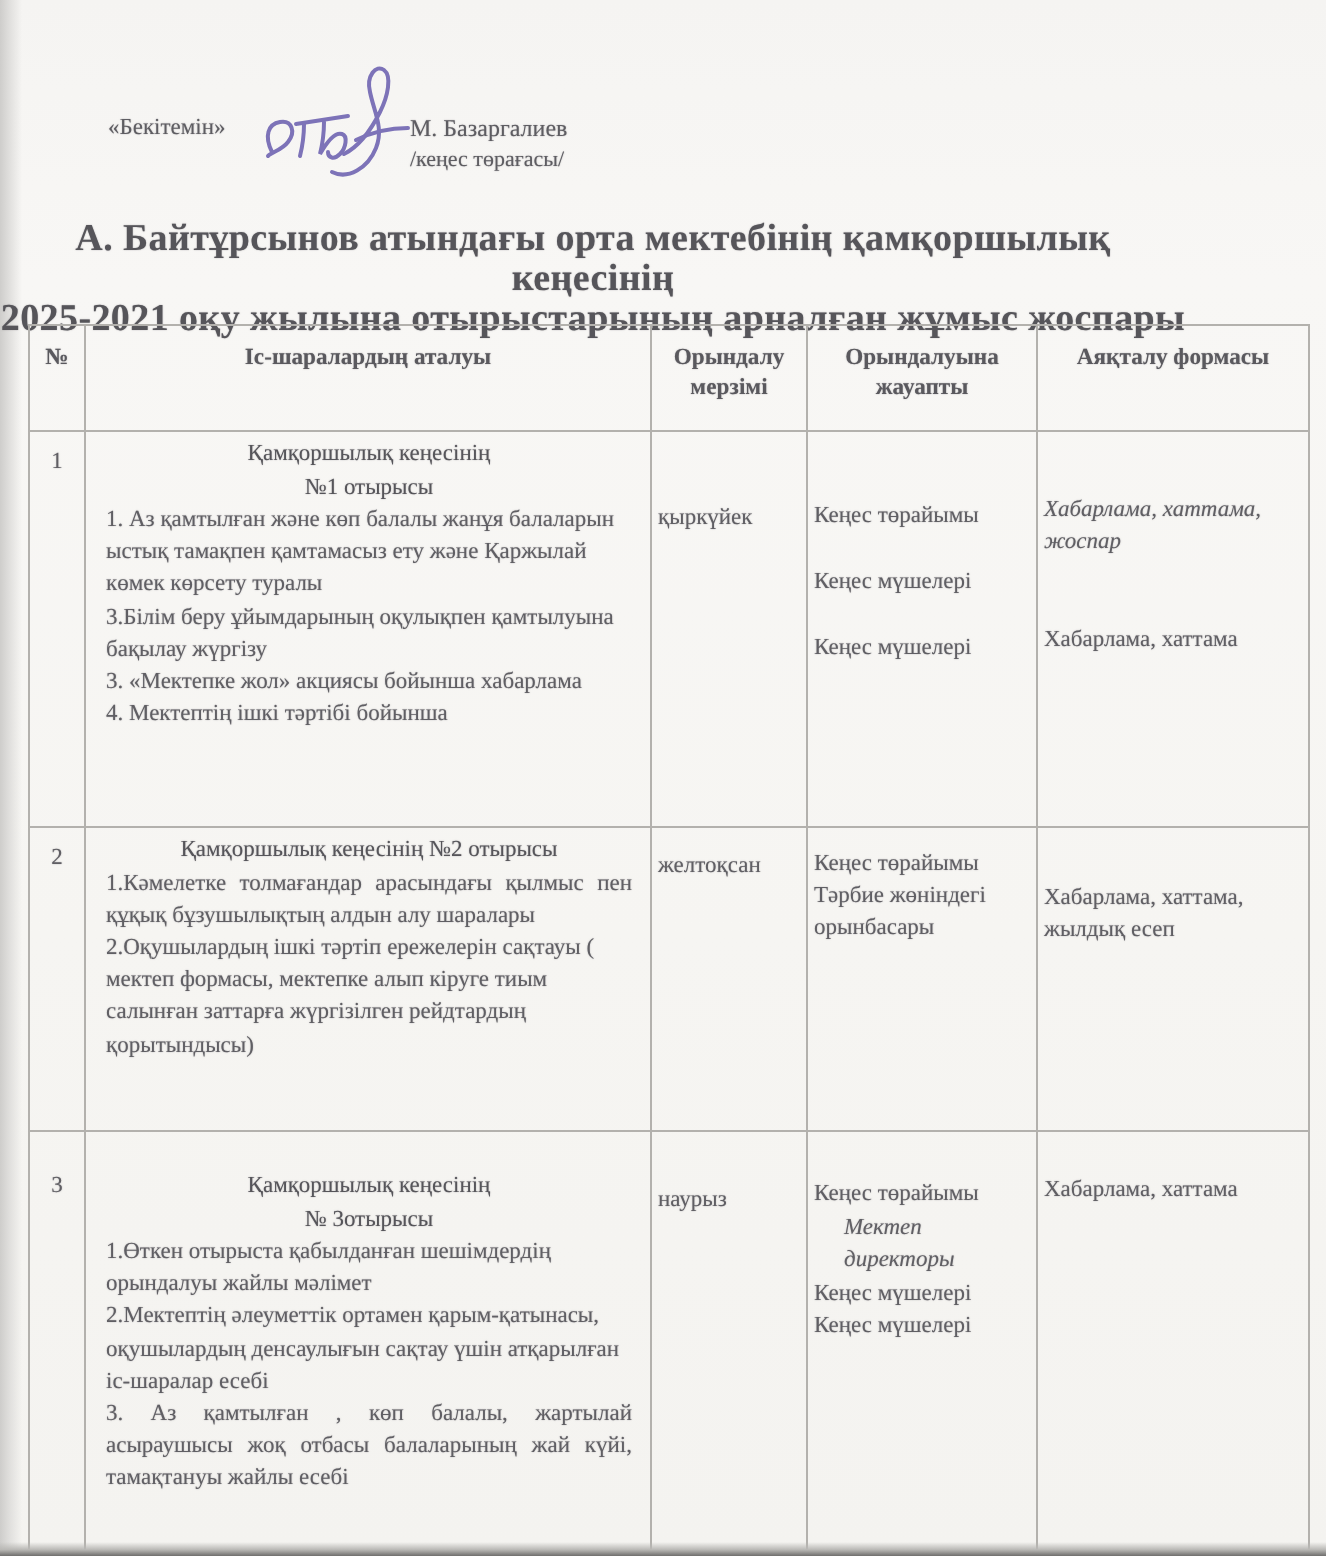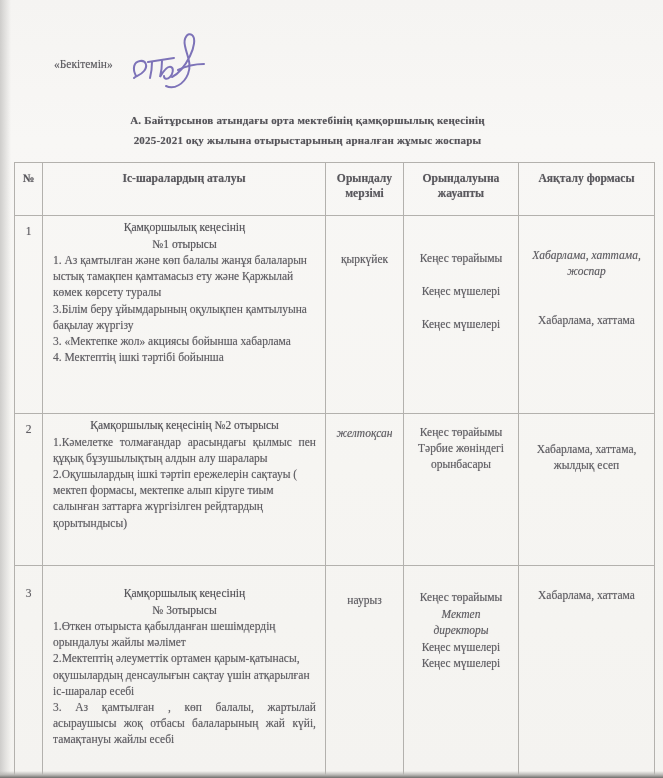--- a/index.html
+++ b/index.html
@@ -25,23 +25,22 @@
   }
   
   .approve{position:absolute;left:0;top:12px;width:663px;height:100px;font-size:11.5px;}
   .approve-label{position:absolute;left:54px;top:46px;}
   .approver{position:absolute;left:205px;top:44px;line-height:16px;font-size:12px;}
   .approver .role{font-size:11px;}
   .sig{position:absolute;left:122px;top:12px;width:100px;height:74px;}
   
   .title{
     position:absolute;left:0;top:110px;width:593px;text-align:center;
-    font-weight:bold;font-size:11px;line-height:20px;color:#56555a;
+    font-weight:bold;font-size:19px;line-height:20px;color:#56555a;
     letter-spacing:.2px;
-    padding-left:11px;
   }
   
   .tbl-wrap{position:absolute;left:14px;top:162px;width:640px;}
   table{border-collapse:collapse;table-layout:fixed;width:640px;font-size:11.5px;}
   col.c-num{width:28px;}
   col.c-name{width:283px;}
   col.c-term{width:78px;}
   col.c-resp{width:115px;}
   col.c-form{width:136px;}
   td,th{
@@ -53,27 +52,27 @@
   tr.r1{height:198px;}
   tr.r2{height:152px;}
   tr.r3{height:245px;}
   td.num{text-align:center;padding-top:9px;}
   tr.r3 td.num{padding-top:21px;}
   td.name{padding:3px 9px 2px 10px;line-height:16.2px;}
   .cell-title{font-weight:normal;text-align:center;color:#56555a;line-height:16.5px;}
   tr.r3 .cell-title-block{margin-top:16px;}
   .item{margin:0;}
   .just{text-align:justify;}
-  td.term,td.resp,td.form{text-align:center;line-height:16px;padding:0 3px;}
+  td.term,td.resp,td.form{text-align:left;line-height:16px;padding:0 3px;}
   .mt{display:block;}
   
   .r1-term{margin-top:35px;}
   .r1-resp1{margin-top:34px;} .r1-resp2{margin-top:17px;} .r1-resp3{margin-top:17px;}
   .r1-form1{margin-top:31px;font-style:italic;} .r1-form2{margin-top:33px;}
-  .r2-term{margin-top:11px;font-style:italic;}
+  .r2-term{margin-top:11px;}
   .r2-resp{margin-top:10px;}
   .r2-form{margin-top:27px;}
   .r3-term{margin-top:26px;}
   .r3-resp{margin-top:23px;line-height:16.5px;}
   .r3-resp .wrapname{max-width:78px;margin:0 auto;font-style:italic;}
   .r3-form{margin-top:21px;}
 </style>
 </head>
 <body>
 
@@ -85,20 +84,24 @@
     <svg class="sig" viewBox="0 0 100 74">
       <g fill="none" stroke="#7065b2" stroke-width="2" stroke-linecap="round" opacity="0.9">
         <path d="M14,52 C10,44 12,38 18,37 C24,36 26,42 22,47 C19,51 14,52 12,54"></path>
         <path d="M26,38 L52,34"></path>
         <path d="M30,38 C30,44 29,50 28,54"></path>
         <path d="M40,37 C40,43 39,49 38,53 C42,46 46,42 49,43 C52,44 51,50 48,53 C45,56 42,55 42,52"></path>
         <path d="M50,53 C56,50 62,44 68,32 C72,24 74,14 70,11 C66,8 61,14 63,22 C65,32 70,40 66,50 C62,60 52,66 44,62"></path>
         <path d="M56,46 C64,42 74,40 82,40"></path>
       </g>
     </svg>
+    <div class="approver">
+      <div>М. Базаргалиев</div>
+      <div class="role">/кеңес төрағасы/</div>
+    </div>
   </div>
 
   <div class="title">
     <div>А. Байтұрсынов атындағы орта мектебінің қамқоршылық кеңесінің</div>
     <div>2025-2021 оқу  жылына отырыстарының  арналған  жұмыс жоспары</div>
   </div>
 
   <div class="tbl-wrap">
     <table>
       <colgroup>

